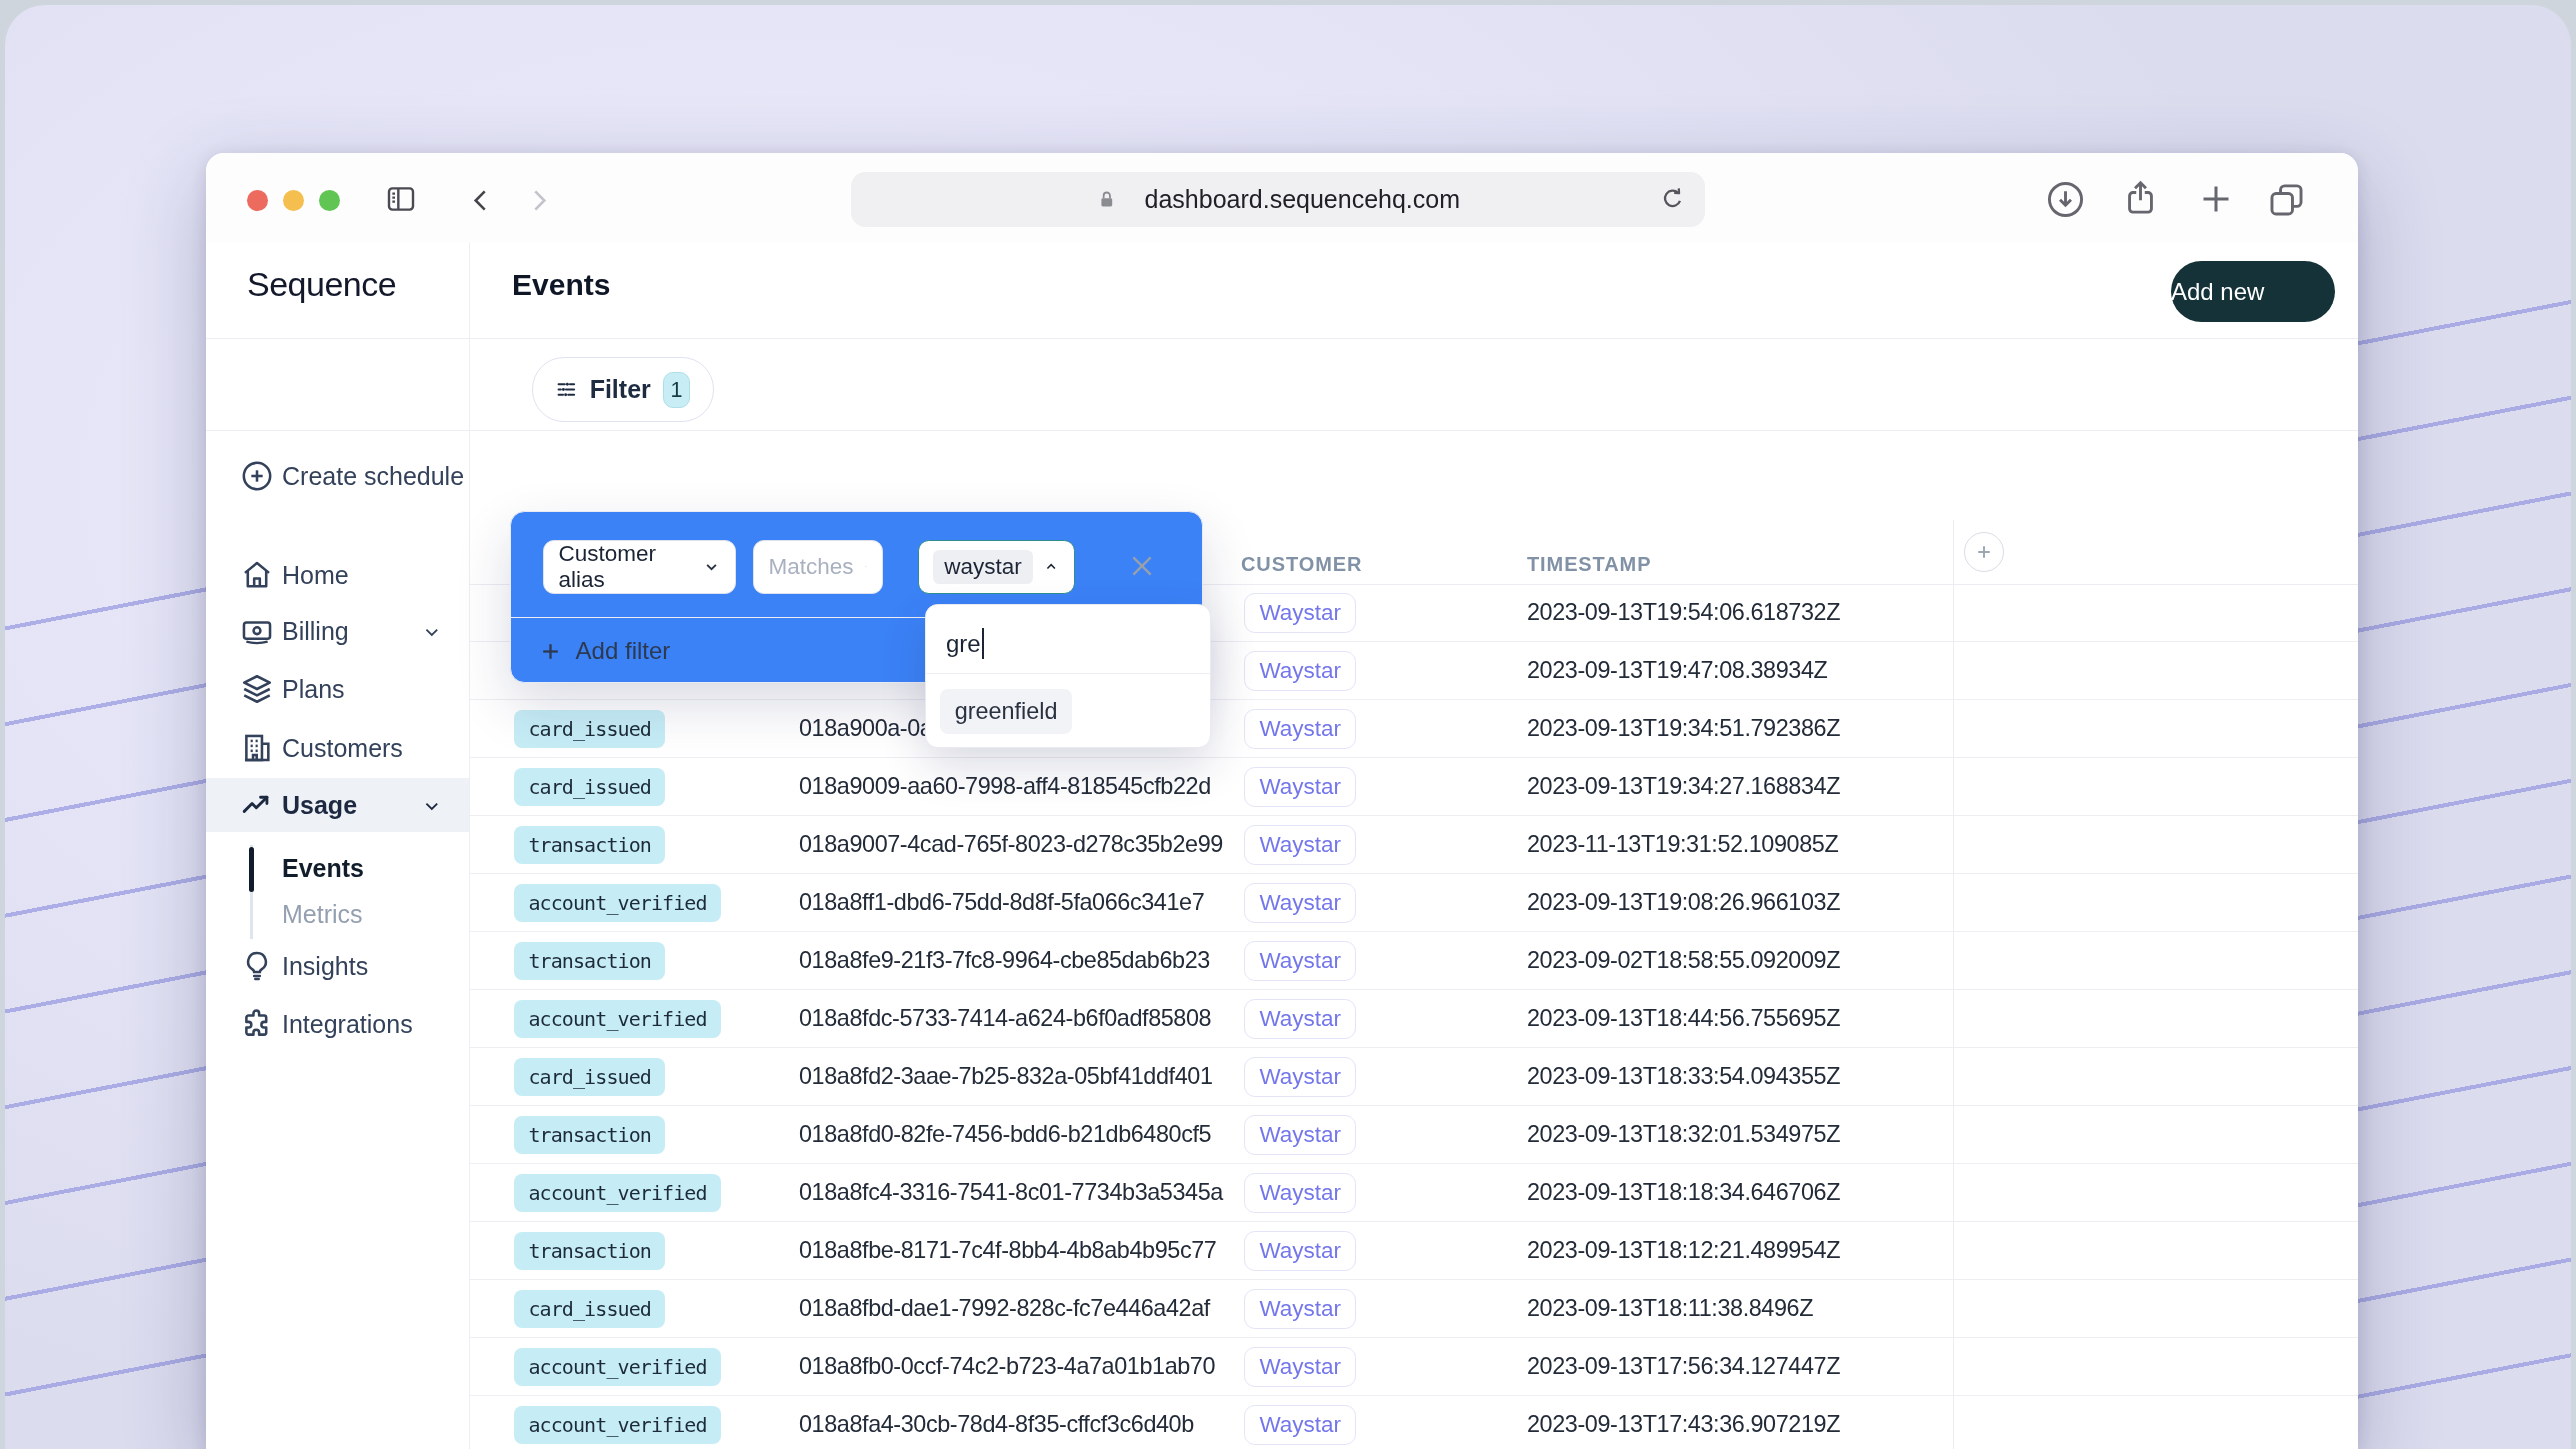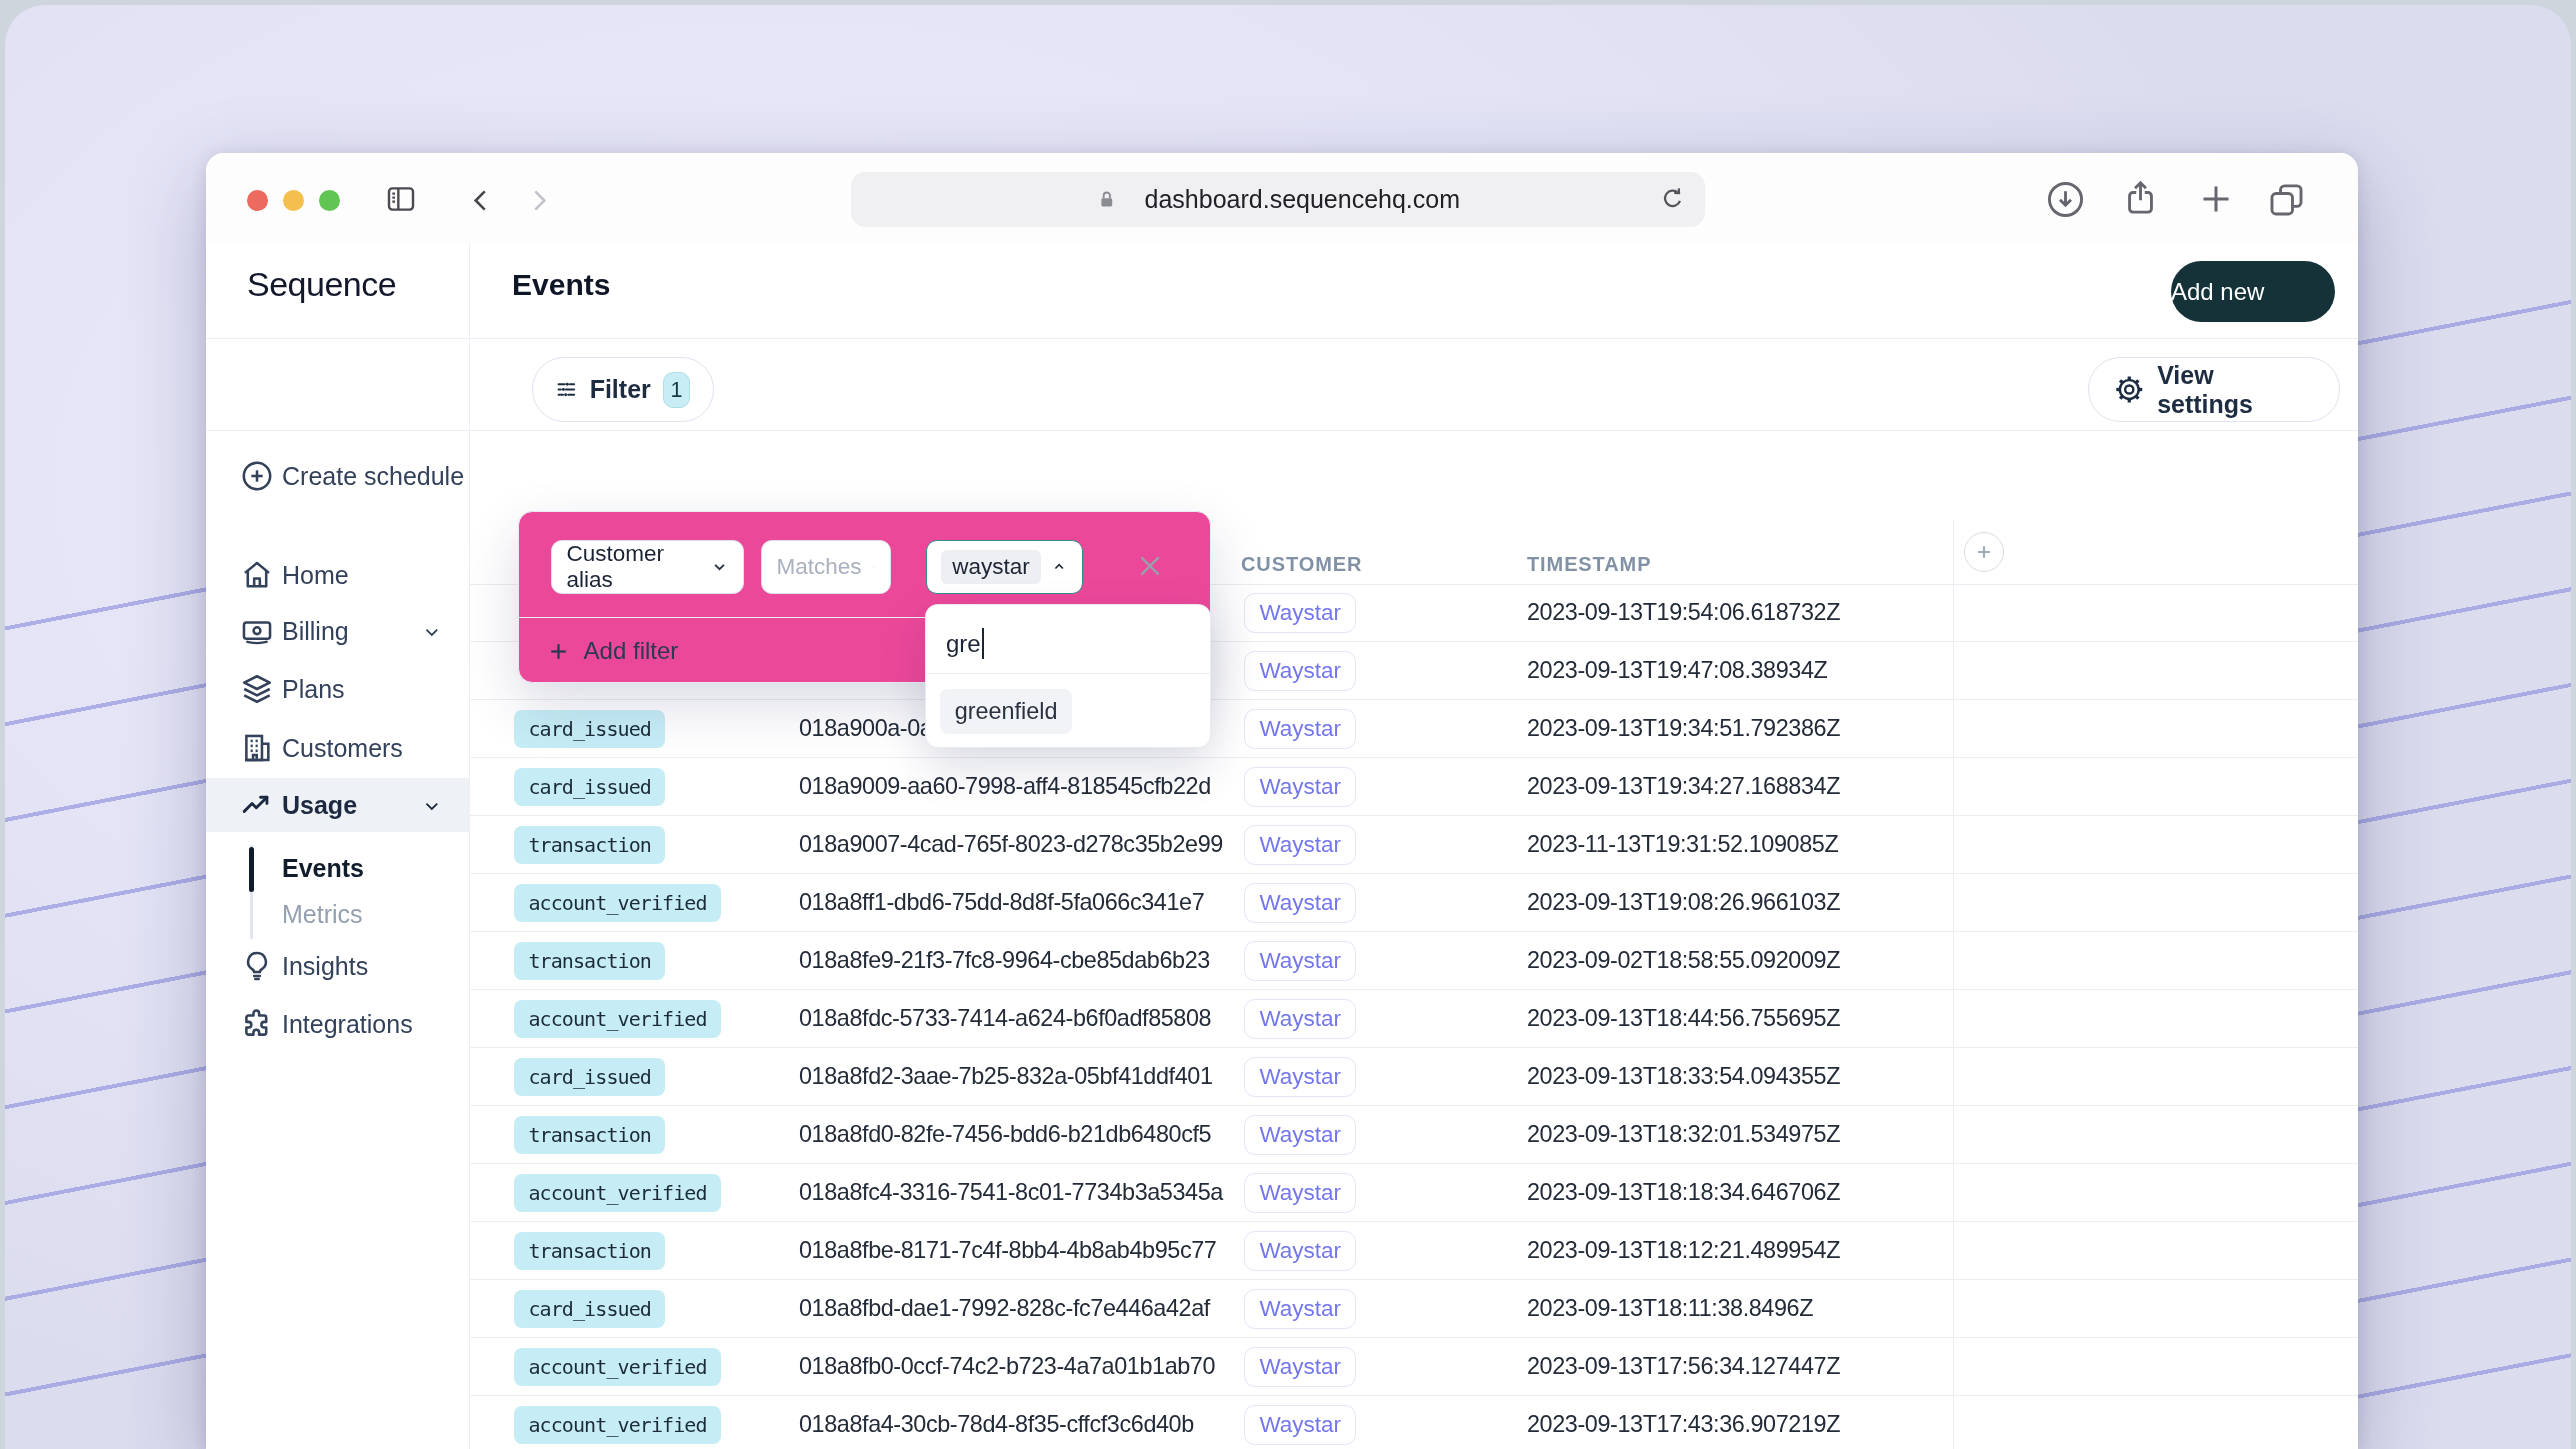--- a/index.html
+++ b/index.html
@@ -114,21 +114,21 @@
   }
   .rid{position:absolute;left:330px;top:15.3px;font-size:23.4px;letter-spacing:-0.4px;color:#232b38;white-space:nowrap;}
   .cust-chip{
     position:absolute;left:775px;top:9px;height:40px;border-radius:10.8px;border:1.8px solid #e3e4f8;
     display:flex;align-items:center;padding:0 14.4px;font-size:22.5px;color:#7477eb;box-sizing:border-box;background:#fff;
   }
   .rts{position:absolute;left:1058px;top:15.3px;font-size:23.4px;letter-spacing:-0.4px;color:#232b38;white-space:nowrap;}
 
   
   .popover{
-    position:absolute;left:312px;top:268px;width:693px;height:172px;background:#ec4899;border:0.9px solid #e9ebf3;
+    position:absolute;left:304px;top:268px;width:693px;height:172px;background:#3b82f6;border:0.9px solid #e9ebf3;
     border-radius:14.4px;box-shadow:0 21.6px 54px rgba(30,40,90,.16);z-index:30;box-sizing:border-box;
   }
   .sel{
     position:absolute;top:28px;height:54px;border:1.8px solid #dee2ee;border-radius:10.8px;background:#fff;
     display:flex;align-items:center;box-sizing:border-box;padding:0 14.4px;gap:10.8px;
   }
   .sel-field{left:32px;width:193px;}
   .sel-field .stxt{font-size:22.5px;color:#1b2434;}
   .sel-op{left:242px;width:130px;}
   .sel-op .stxt{font-size:22.5px;color:#a9b0bf;}
@@ -233,37 +233,20 @@
           <circle cx="8.6" cy="12" r="1.7" fill="#1e2c42" stroke="none"></circle>
           <path d="M11.6 12 H21"></path>
         <path d="M3 18 H8.2"></path>
           <circle cx="11.2" cy="18" r="1.7" fill="#1e2c42" stroke="none"></circle>
           <path d="M14.2 18 H21"></path>
       </svg>
       <span class="lbl">Filter</span>
       <span class="count-badge">1</span>
     </div>
 
-    <div class="pill pill-view">
-      <svg width="31" height="31" viewBox="0 0 24 24" fill="none" stroke="#1e2c42" stroke-width="1.9">
-        <circle cx="12" cy="12" r="3.2"></circle>
-        <circle cx="12" cy="12" r="7.4"></circle>
-        <g stroke-width="2.6">
-          <path d="M12 1.8 V4.4"></path>
-            <path d="M12 19.6 V22.2"></path>
-            <path d="M1.8 12 H4.4"></path>
-            <path d="M19.6 12 H22.2"></path>
-          <path d="M4.8 4.8 L6.6 6.6"></path>
-            <path d="M17.4 17.4 L19.2 19.2"></path>
-            <path d="M4.8 19.2 L6.6 17.4"></path>
-            <path d="M17.4 6.6 L19.2 4.8"></path>
-        </g>
-      </svg>
-      <span class="lbl">View settings</span>
-    </div>
 
     <div class="side-row" style="top:206px">
       <svg class="ico" viewBox="0 0 24 24" fill="none" stroke="#33415a" stroke-width="1.8">
         <circle cx="12" cy="12" r="9.3"></circle>
           <path d="M12 8 V16"></path>
           <path d="M8 12 H16"></path>
       </svg>
       <span class="txt side-item-label">Create schedule</span>
     </div>
 

